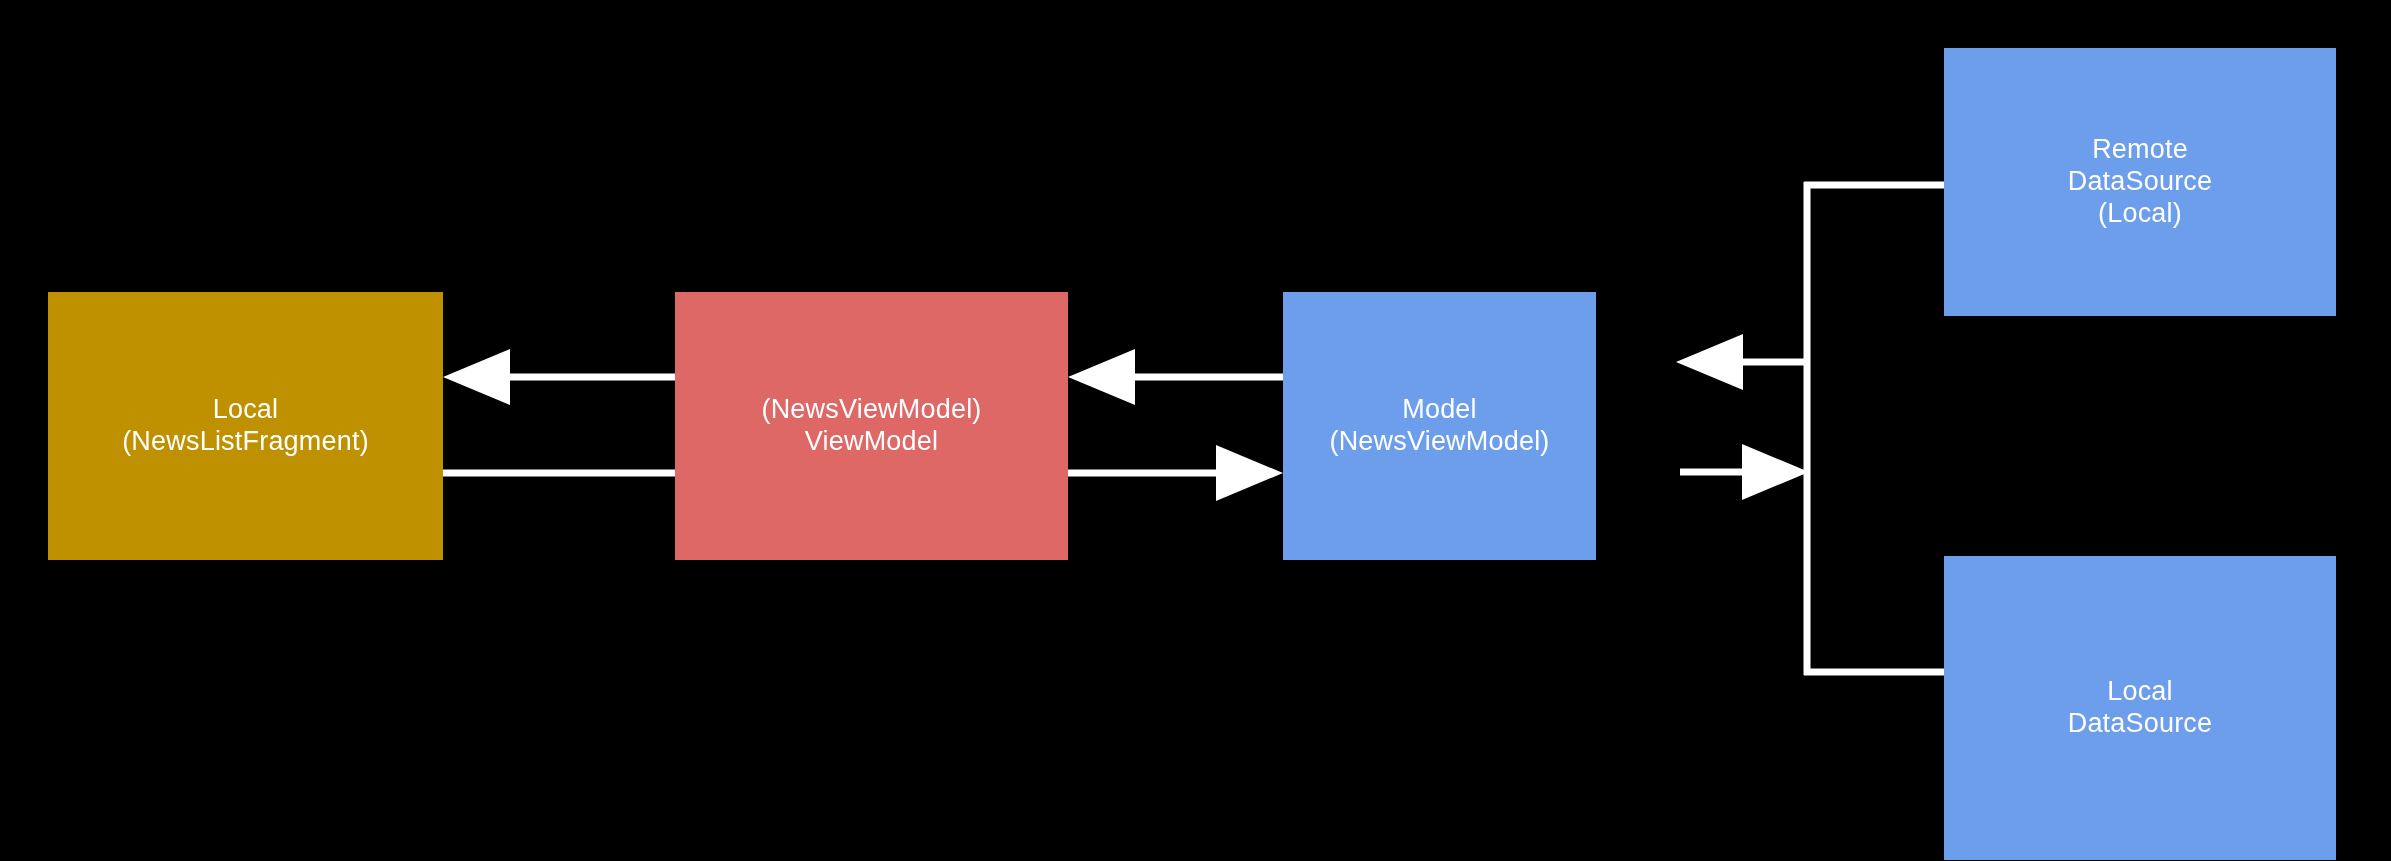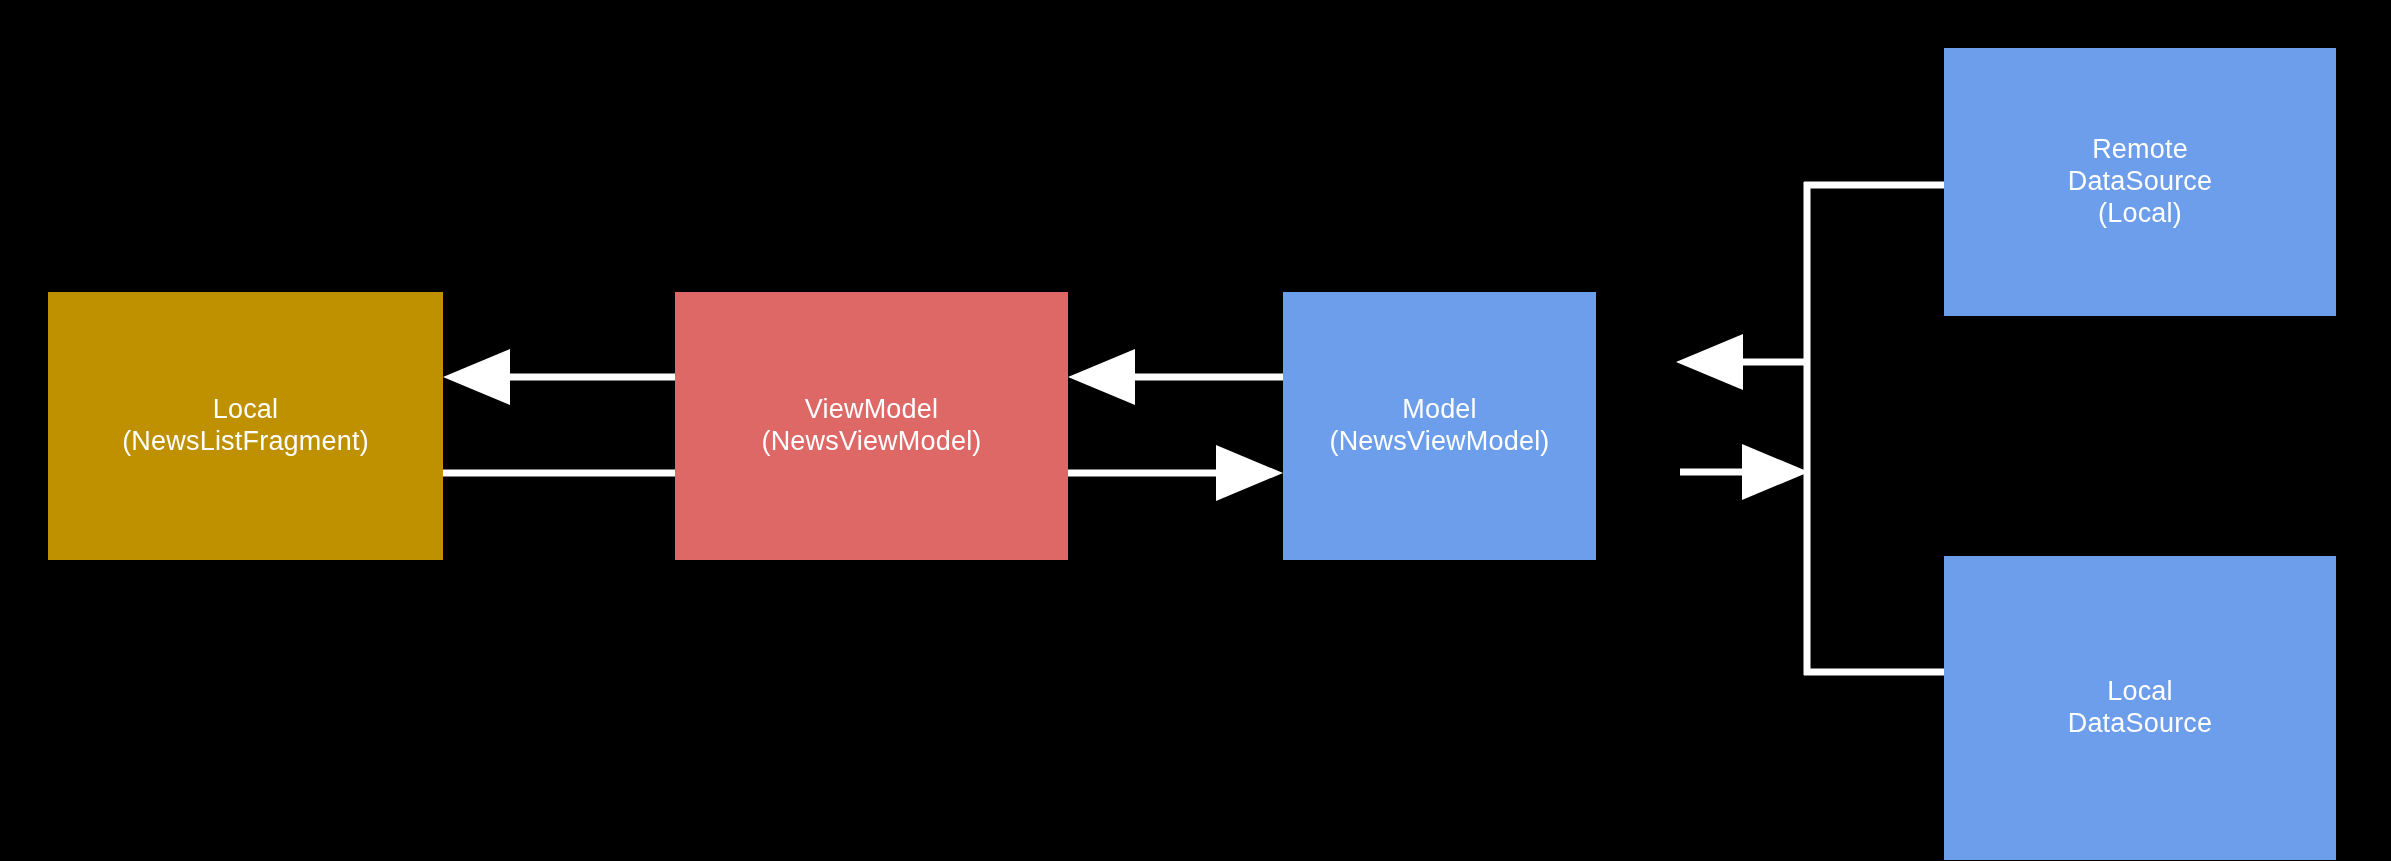--- a/index.html
+++ b/index.html
@@ -101,22 +101,22 @@
       <polygon points="1809,472 1742,444 1742,500" fill="#ffffff"></polygon>
     </g>
   </svg>
 
   <div class="node" id="node-view">
     <span class="line">Local</span>
     <span class="line">(NewsListFragment)</span>
   </div>
 
   <div class="node" id="node-viewmodel">
+    <span class="line">(NewsViewModel)</span>
     <span class="line">ViewModel</span>
-    <span class="line">(NewsViewModel)</span>
   </div>
 
   <div class="node" id="node-model">
     <span class="line">Model</span>
     <span class="line">(NewsViewModel)</span>
   </div>
 
   <div class="node" id="node-remote">
     <span class="line">Remote</span>
     <span class="line">DataSource</span>

